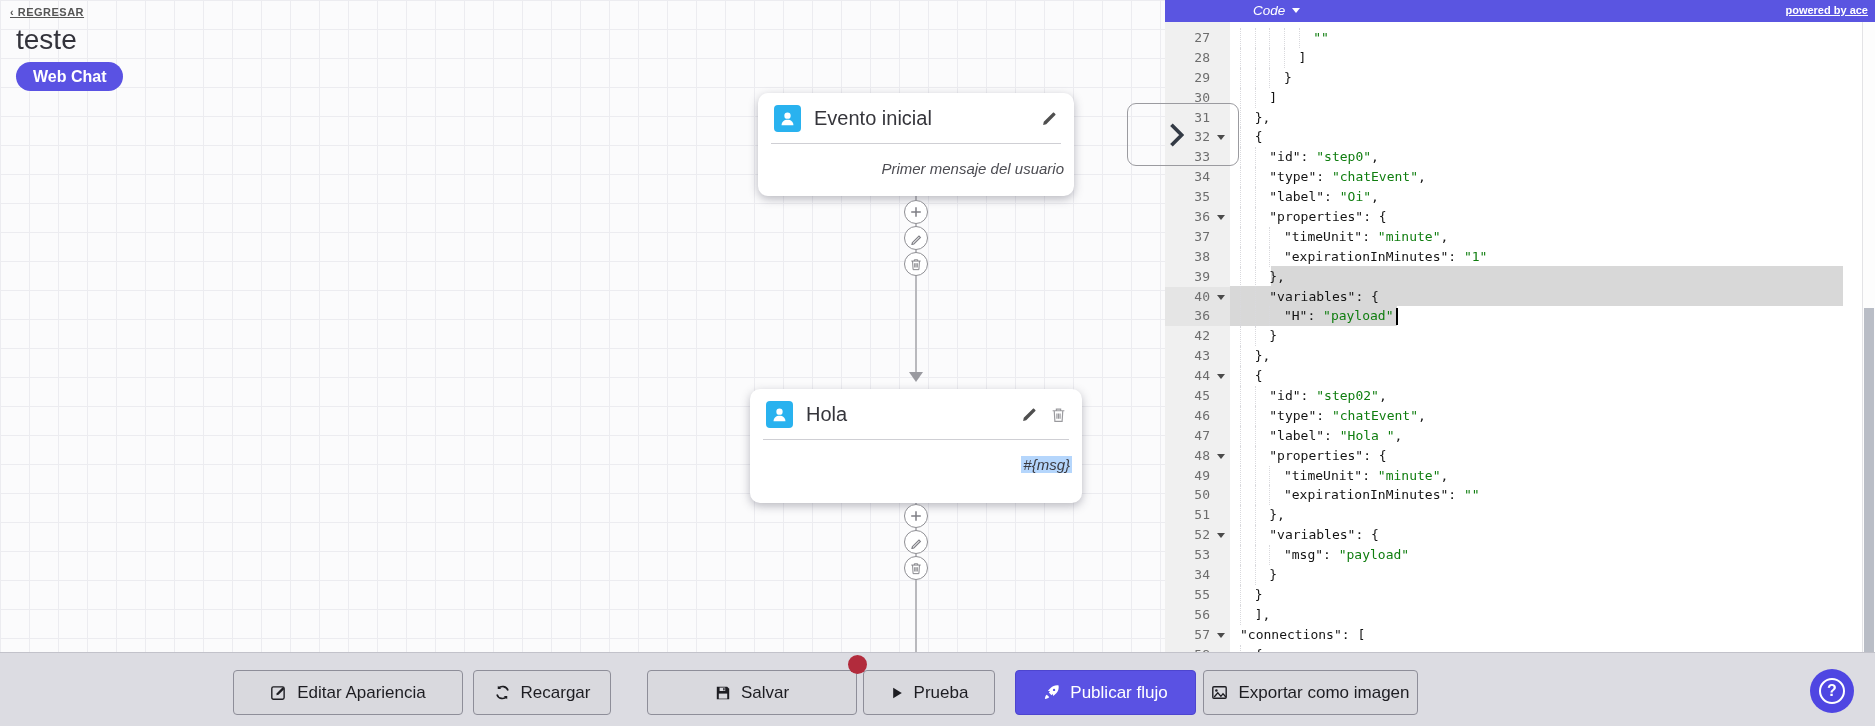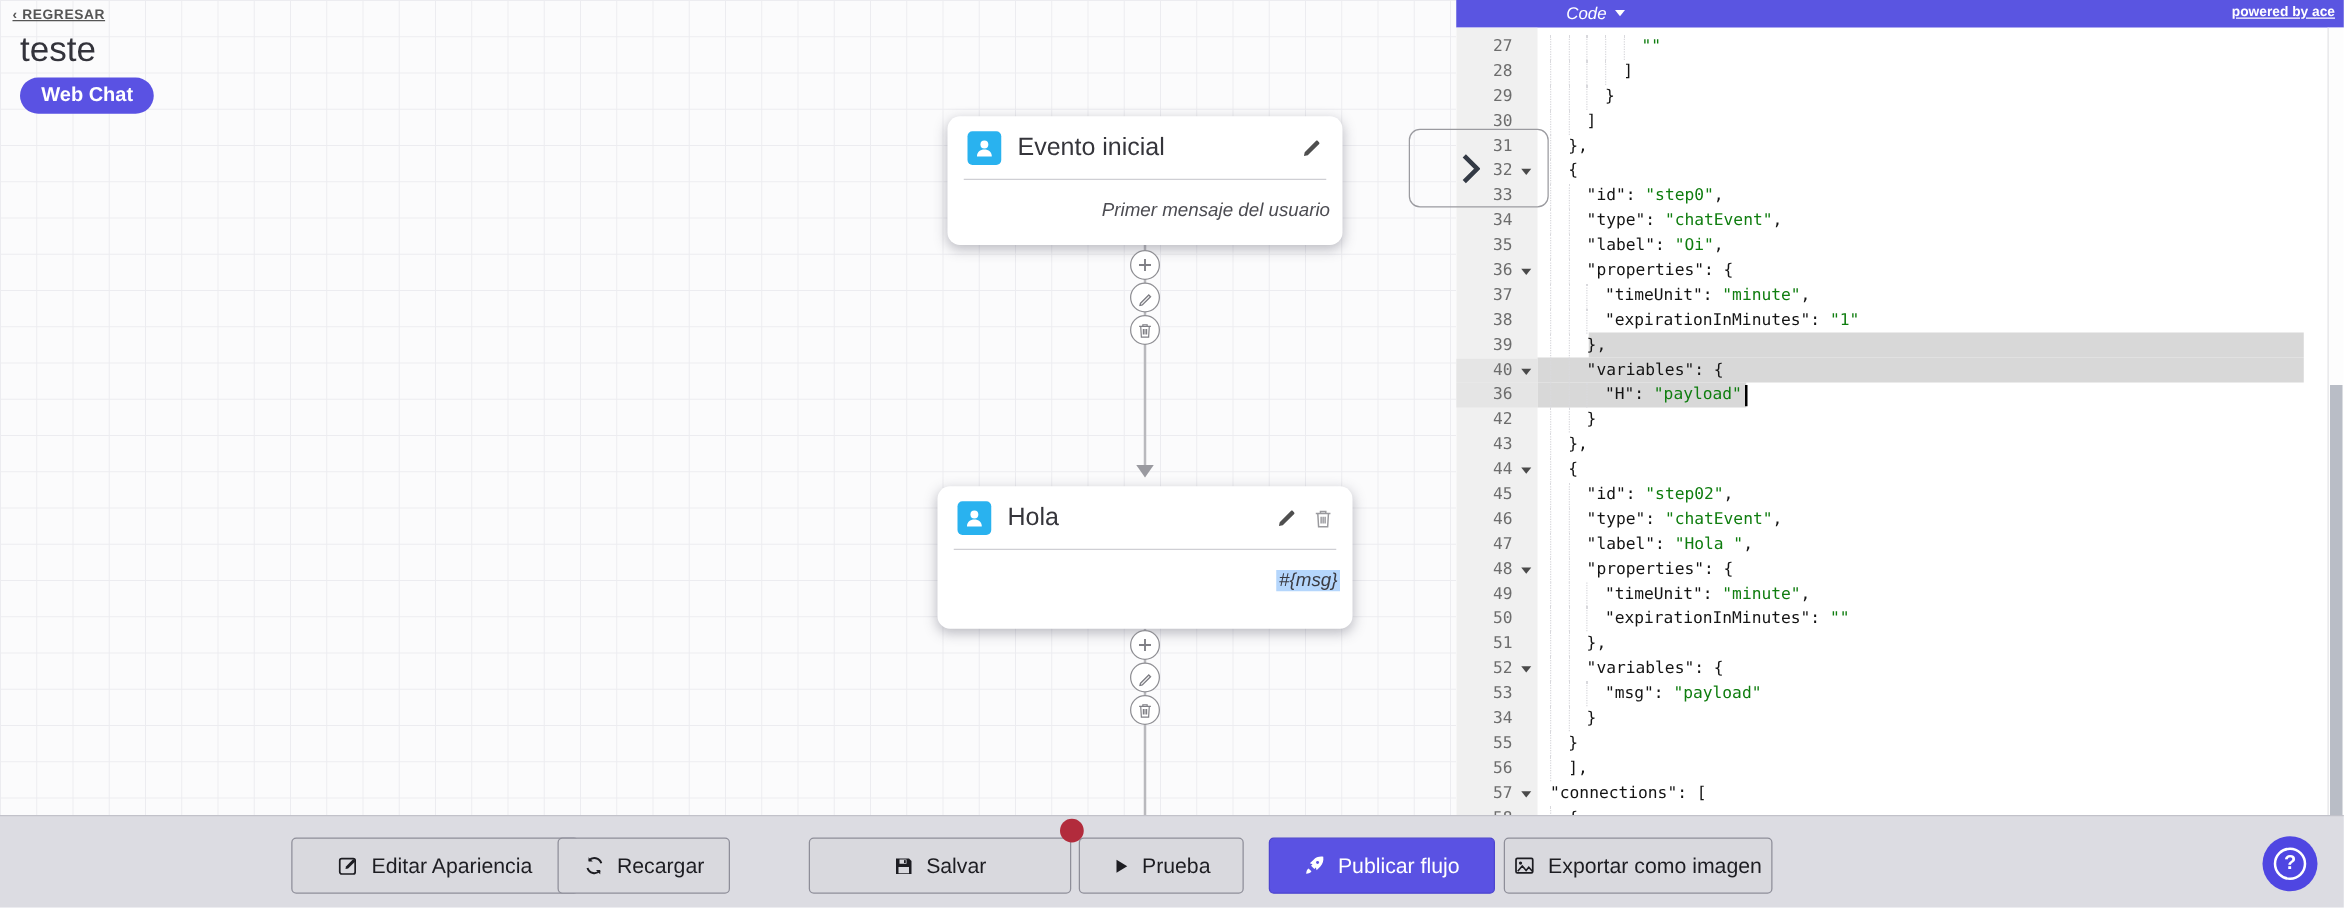--- a/index.html
+++ b/index.html
@@ -126,21 +126,21 @@
   .toolbar {
     position:absolute; left:0; top:652px; width:1875px; height:74px;
     background:#dcdce2; border-top:1px solid #c2c2ca;
   }
   .tbtn {
     position:absolute; top:17px; height:45px; border:1px solid #8e8e99;
     border-radius:4px; background:#d9d9de; color:#1d1d22; font-size:17px;
     font-family:"Liberation Sans", sans-serif;
     display:flex; align-items:center; justify-content:center; gap:10px; cursor:pointer;
   }
-  .bt1{left:233px;width:230px}.bt2{left:446px;width:138px}.bt3{left:647px;width:210px}
+  .bt1{left:233px;width:230px}.bt2{left:473px;width:138px}.bt3{left:647px;width:210px}
   .bt4{left:863px;width:132px}.bt5{left:1015px;width:181px}.bt6{left:1203px;width:215px}
   .primary { background:#5a52e3; border-color:#4d45cf; color:#fff; }
   .alert-dot {
     position:absolute; left:848px; top:2px; width:19px; height:19px; border-radius:50%;
     background:#b22b3c;
   }
   .help {
     position:absolute; left:1810px; top:16px; width:44px; height:44px; border-radius:50%;
     background:#4f46e2; border:none; cursor:pointer;
     display:flex; align-items:center; justify-content:center;

